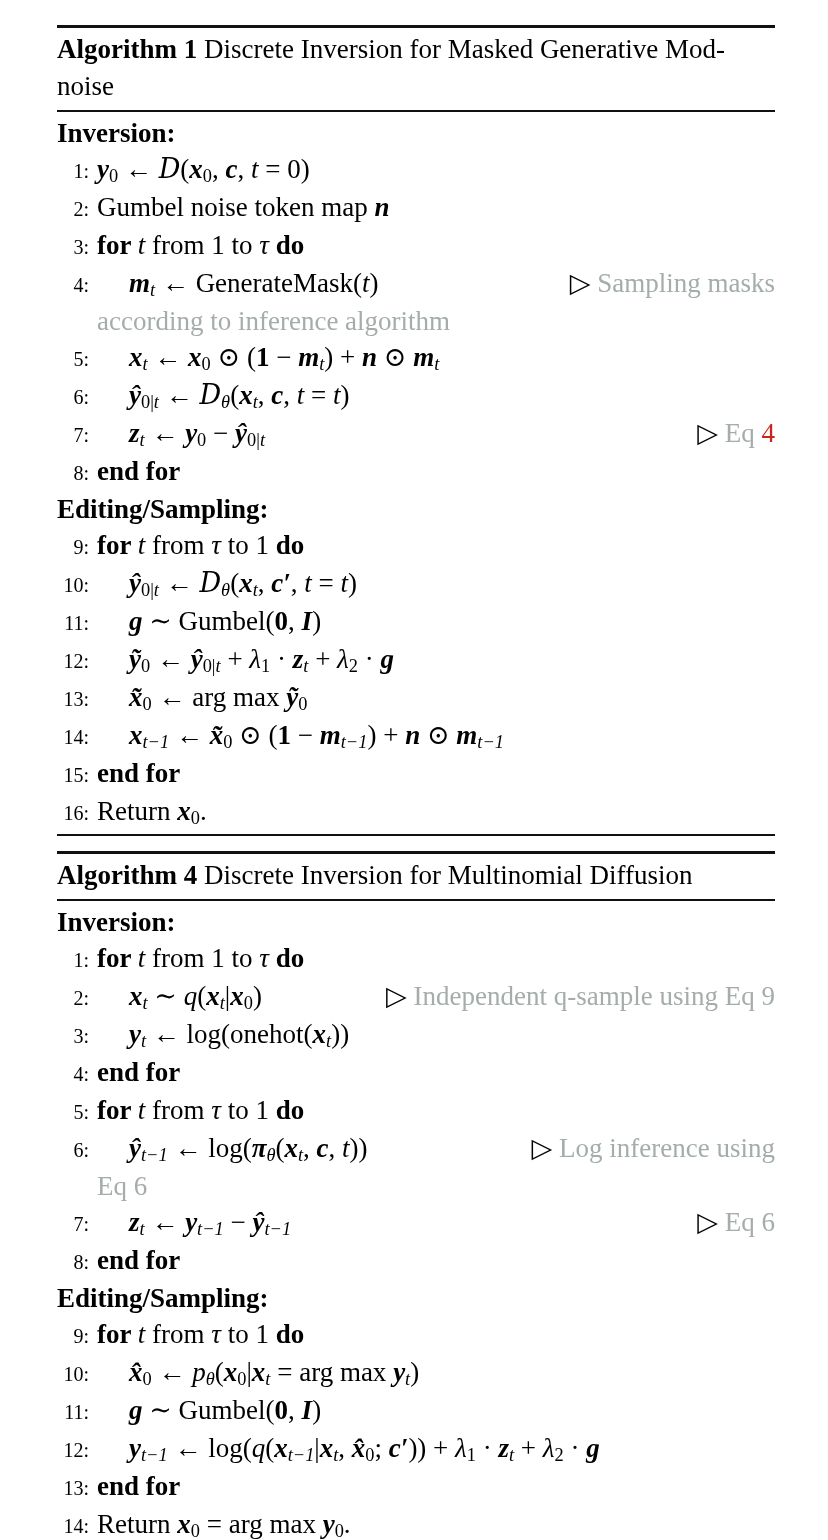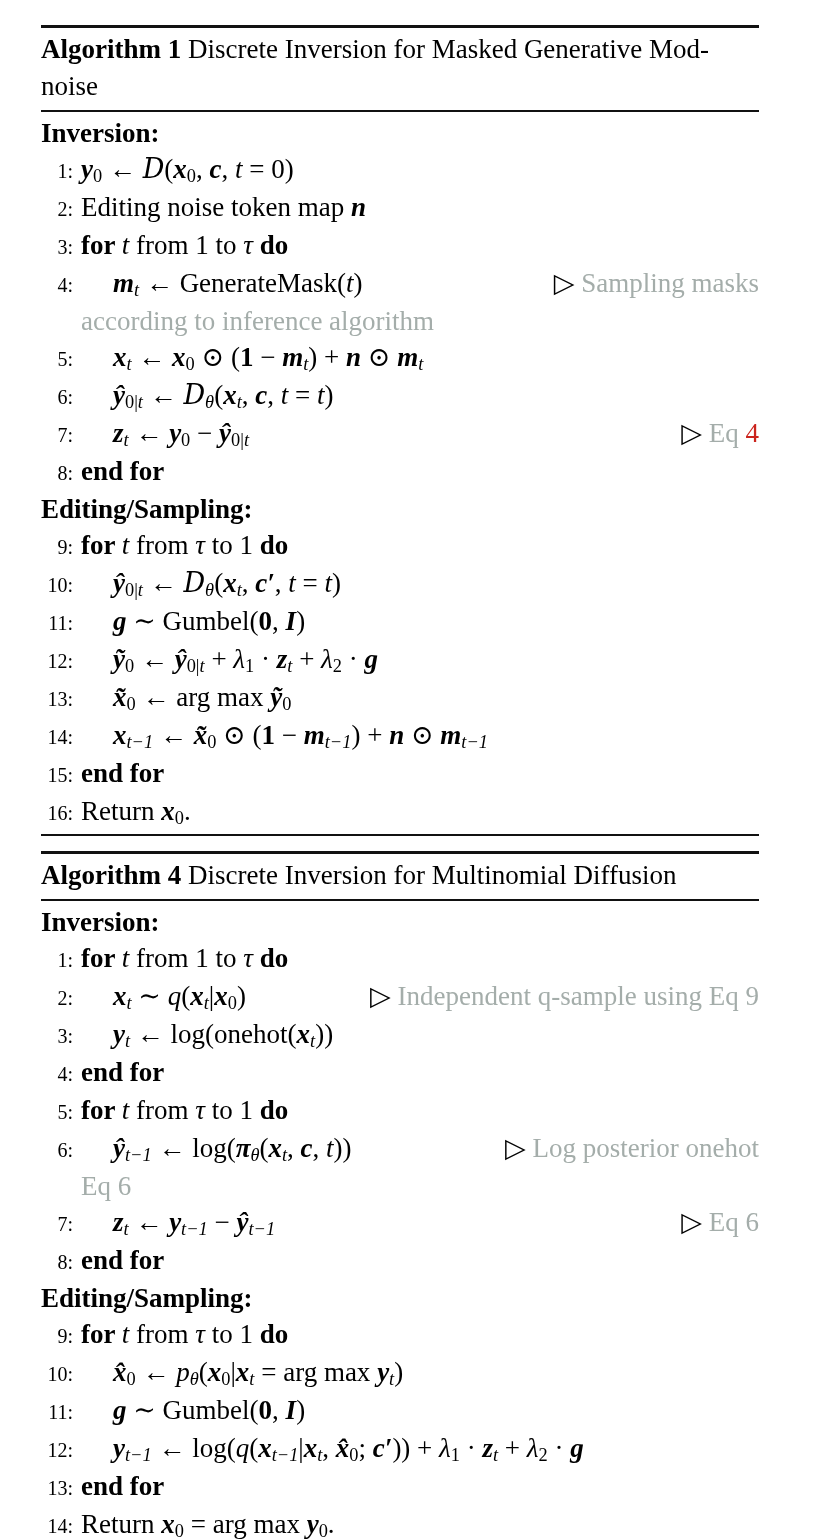--- a/index.html
+++ b/index.html
@@ -11,21 +11,21 @@
   }
   html,body{margin:0;padding:0;background:var(--bg);}
   .page{
     position:relative;
     width:828px;height:1540px;
     background:var(--bg);
     color:var(--text);
     font-family:"Liberation Serif","DejaVu Serif","DejaVu Sans",serif;
     overflow:hidden;
   }
-  .algorithm{position:absolute;left:41px;width:718px;}
+  .algorithm{position:absolute;left:57px;width:718px;}
   .alg-1{top:25px;}
   .alg-2{top:851px;}
   .rule{height:0;border-top:2px solid var(--rule);}
   .rule.thick{border-top:3.5px solid var(--rule);}
   .alg-title{
     font-size:27px;line-height:37px;
     padding:3px 0 5px 0;
   }
   .alg-body{
     font-size:27px;line-height:36px;
@@ -66,21 +66,21 @@
         </div>
         <div class="row stmt">
           <span class="lineno">1:</span>
           <span class="content">
             <span class="main"><span class="s-bi">y</span><sub><span class="s-n">0</span></sub><span class="s-n"> ← </span><span class="s-cal">D</span><span class="s-n">(</span><span class="s-bi">x</span><sub><span class="s-n">0</span></sub><span class="s-n">, </span><span class="s-bi">c</span><span class="s-n">, </span><span class="s-i">t</span><span class="s-n"> = 0)</span></span>
           </span>
         </div>
         <div class="row stmt">
           <span class="lineno">2:</span>
           <span class="content">
-            <span class="main"><span class="s-n">Editing noise token map </span><span class="s-bi">n</span></span>
+            <span class="main"><span class="s-n">Gumbel noise token map </span><span class="s-bi">n</span></span>
           </span>
         </div>
         <div class="row stmt">
           <span class="lineno">3:</span>
           <span class="content">
             <span class="main"><span class="s-b">for </span><span class="s-i">t</span><span class="s-n"> from 1 to </span><span class="s-i">τ</span><span class="s-n"> </span><span class="s-b">do</span></span>
           </span>
         </div>
         <div class="row stmt">
           <span class="lineno">4:</span>
@@ -211,21 +211,21 @@
         <div class="row stmt">
           <span class="lineno">5:</span>
           <span class="content">
             <span class="main"><span class="s-b">for </span><span class="s-i">t</span><span class="s-n"> from </span><span class="s-i">τ</span><span class="s-n"> to 1 </span><span class="s-b">do</span></span>
           </span>
         </div>
         <div class="row stmt">
           <span class="lineno">6:</span>
           <span class="content ind1 has-comment">
             <span class="main"><span class="s-bi">ŷ</span><sub><span class="s-i">t−1</span></sub><span class="s-n"> ← log(</span><span class="s-bi">π</span><sub><span class="s-i">θ</span></sub><span class="s-n">(</span><span class="s-bi">x</span><sub><span class="s-i">t</span></sub><span class="s-n">, </span><span class="s-bi">c</span><span class="s-n">, </span><span class="s-i">t</span><span class="s-n">))</span></span>
-            <span class="comment"><span class="s-n">▷ </span><span class="s-g">Log posterior onehot</span></span>
+            <span class="comment"><span class="s-n">▷ </span><span class="s-g">Log inference using</span></span>
           </span>
         </div>
         <div class="row cont">
           <span class="lineno"></span>
           <span class="content">
             <span class="main"><span class="s-g">Eq 6</span></span>
           </span>
         </div>
         <div class="row stmt">
           <span class="lineno">7:</span>

